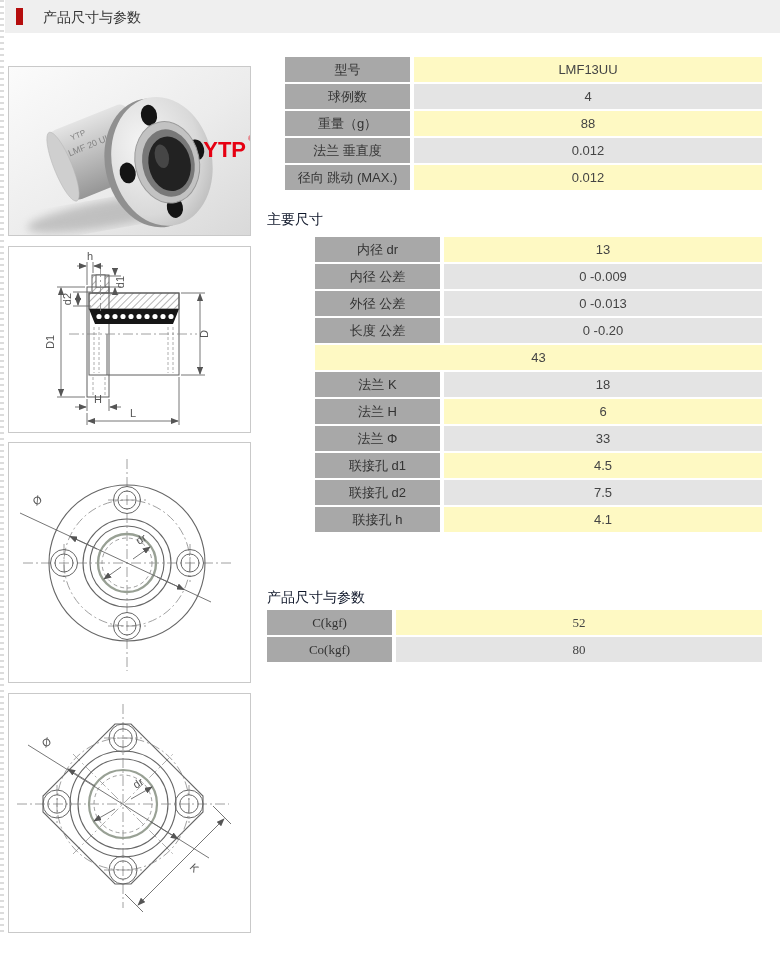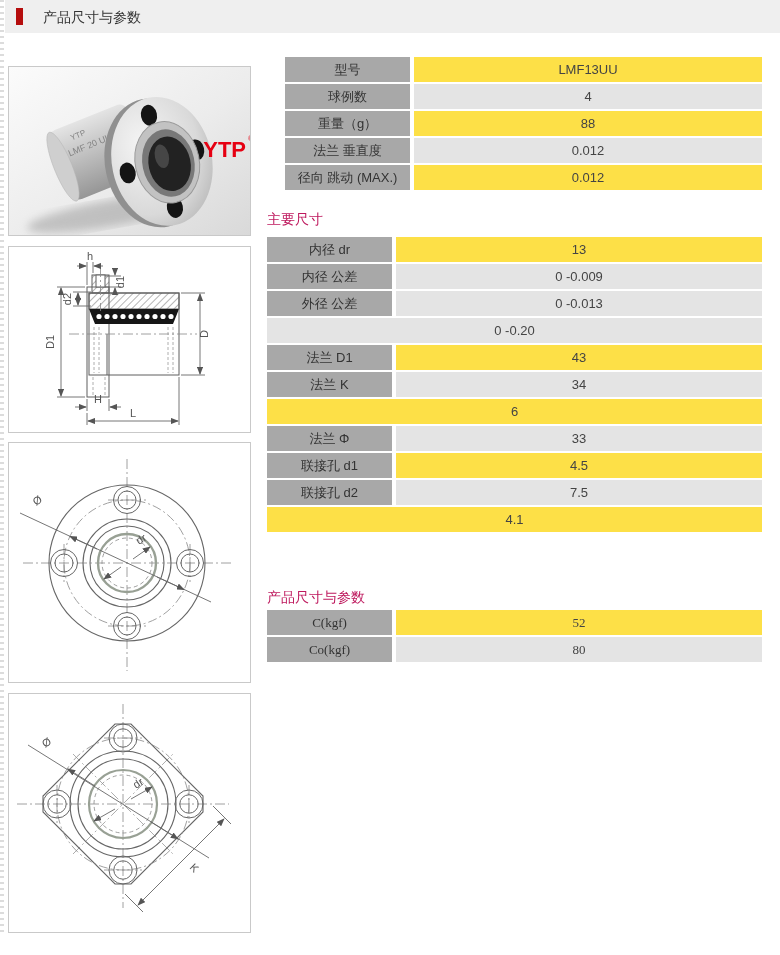--- a/index.html
+++ b/index.html
@@ -12,29 +12,29 @@
   .header-title{position:absolute;left:38px;top:9px;font-size:14px;color:#333;}
   .panel{position:absolute;left:8px;width:241px;border:1px solid #c9c9c9;background:#fff;}
   #panel-photo{top:66px;height:168px;}
   #panel-section{top:246px;height:185px;}
   #panel-round{top:442px;height:239px;}
   #panel-square{top:693px;height:238px;}
   .panel svg{display:block;width:100%;height:100%;}
   .spec-area{position:absolute;left:267px;top:0;width:495px;height:955px;}
   .spec-table{position:absolute;left:0;right:0;}
   #table-basic{top:57px;padding-left:18px;}
-  #table-dimensions{top:237px;}
+  #table-dimensions{top:237px;margin-left:48px;}
   #table-load{top:610px;font-family:Liberation Serif, serif;}
-  .section-title{position:absolute;left:0;font-size:14px;color:#be185d;}
+  .section-title{position:absolute;left:0;font-size:14px;color:#0f172a;}
   #title-dimensions{top:211px;}
   #title-load{top:589px;}
   .spec-row{display:flex;height:25px;margin-bottom:2px;font-size:13px;line-height:25px;}
   .cell{text-align:center;white-space:nowrap;overflow:hidden;}
   .cell.label{width:125px;margin-right:4px;background:#a8a8a8;color:#333;}
-  .cell.value{flex:1;background:#fde047;color:#444;}
+  .cell.value{flex:1;background:#fef9c3;color:#444;}
   .spec-row.alt .cell.value{background:#e4e4e4;}
   .dim-label{font-size:11px;fill:#555;}
 </style>
 </head>
 <body>
 
 <div class="page">
   <div class="edge-strip"></div>
 
   <div class="header">
@@ -299,46 +299,48 @@
         </div>
         <div class="spec-row alt">
           <div class="cell label">内径 公差</div>
           <div class="cell value">0 -0.009</div>
         </div>
         <div class="spec-row alt">
           <div class="cell label">外径 公差</div>
           <div class="cell value">0 -0.013</div>
         </div>
         <div class="spec-row alt">
+          <div class="cell label">长度 公差</div>
           <div class="cell value">0 -0.20</div>
         </div>
         <div class="spec-row">
-          <div class="cell label">法兰 D1</div>
           <div class="cell value">43</div>
         </div>
         <div class="spec-row alt">
           <div class="cell label">法兰 K</div>
-          <div class="cell value">34</div>
-        </div>
-        <div class="spec-row">
+          <div class="cell value">18</div>
+        </div>
+        <div class="spec-row">
+          <div class="cell label">法兰 H</div>
           <div class="cell value">6</div>
         </div>
         <div class="spec-row alt">
           <div class="cell label">法兰 Φ</div>
           <div class="cell value">33</div>
         </div>
         <div class="spec-row">
           <div class="cell label">联接孔 d1</div>
           <div class="cell value">4.5</div>
         </div>
         <div class="spec-row alt">
           <div class="cell label">联接孔 d2</div>
           <div class="cell value">7.5</div>
         </div>
         <div class="spec-row">
+          <div class="cell label">联接孔 h</div>
           <div class="cell value">4.1</div>
         </div>
       </div>
     <div class="section-title" id="title-load">产品尺寸与参数</div>
     <div class="spec-table" id="table-load">
         <div class="spec-row">
           <div class="cell label">C(kgf)</div>
           <div class="cell value">52</div>
         </div>
         <div class="spec-row alt">

